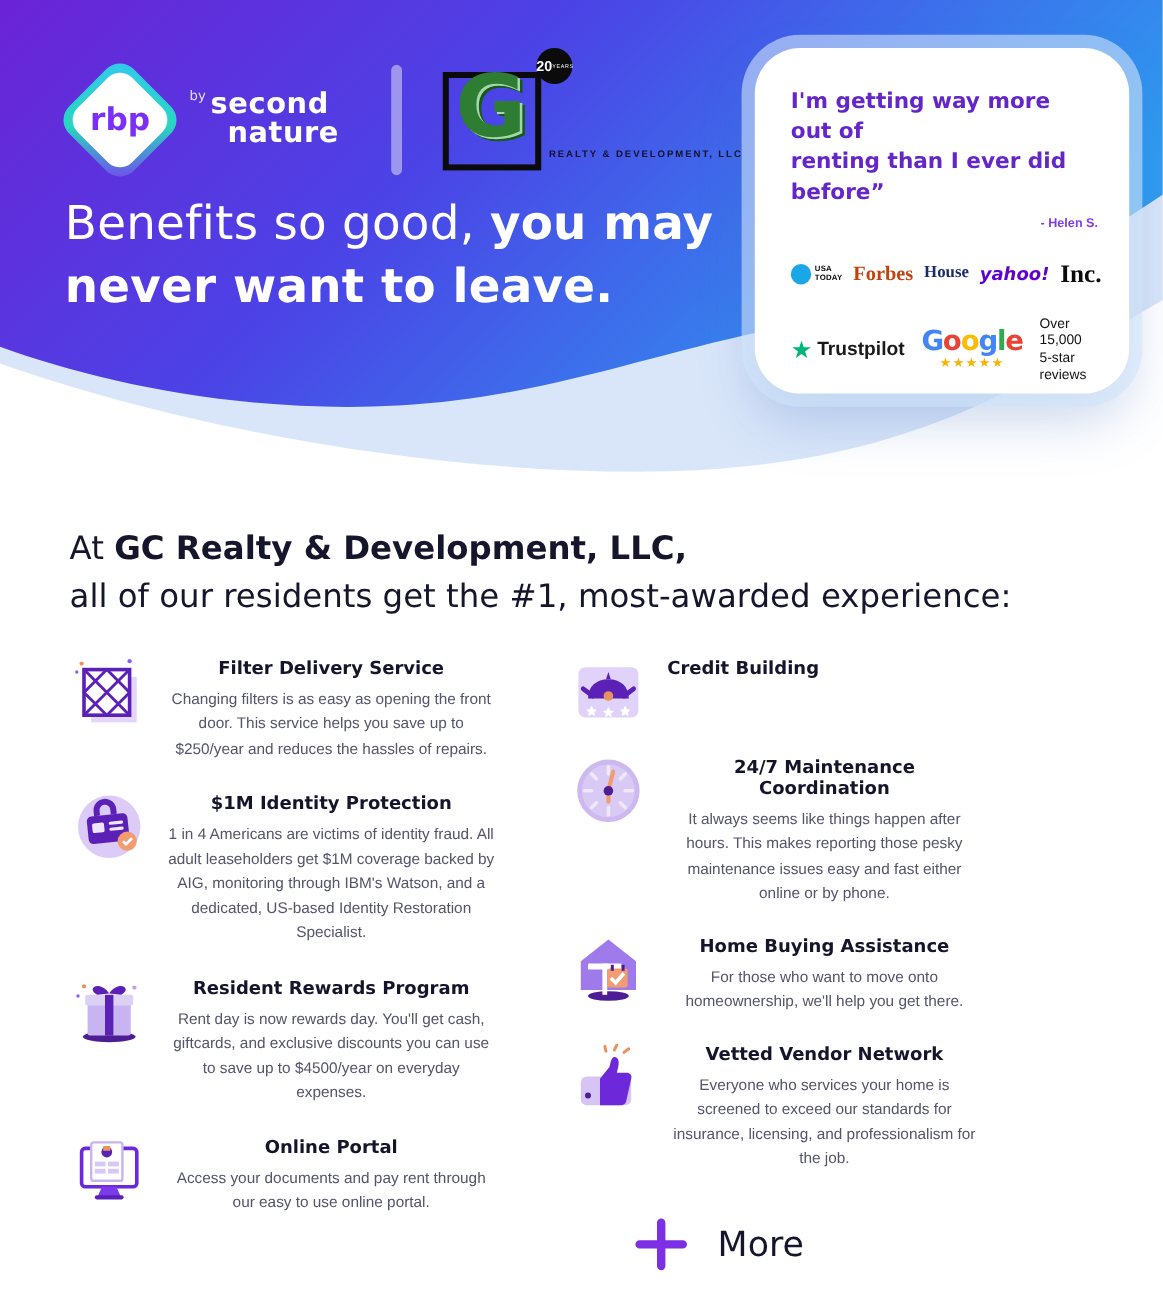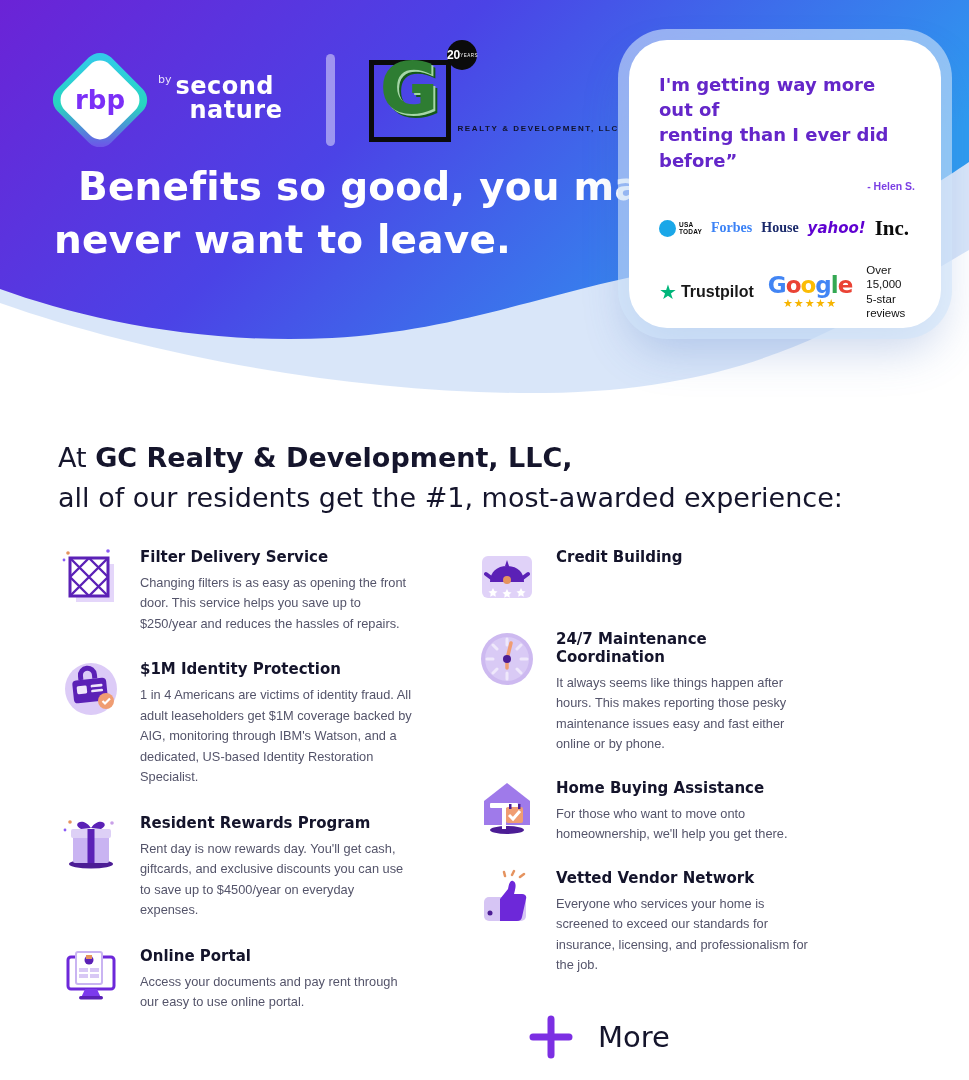--- a/index.html
+++ b/index.html
@@ -69,60 +69,60 @@
   .gc-sub {
     position:absolute; left:88px; top:76px; font-size:8px; font-weight:bold;
     letter-spacing:1.6px; color:#10122b;
   }
 
   .headline {
     position:absolute; left:54px; top:160px; color:#ffffff;
     font-family:"DejaVu Sans", sans-serif; font-size:39px; line-height:53px;
     letter-spacing:.2px;
   }
-  .headline .light { font-weight:bold;margin-left:24px; }
+  .headline .light { font-weight:normal; }
   .headline .bold { font-weight:bold; }
 
   
   .quote-card {
     position:absolute; right:28px; top:40px; width:312px; height:288px;
     background:#ffffff; border-radius:38px;
     box-shadow:0 0 0 11px rgba(208,229,250,.6), 0 22px 45px rgba(70,110,190,.28);
     padding:32px 26px 24px 30px;
   }
   .quote-text {
     color:#6426c9; font-weight:bold; font-size:18px; line-height:1.4;
     font-family:"DejaVu Sans", sans-serif;
   }
   .quote-attr { text-align:right; color:#7b3fe4; font-size:10.5px; margin-top:7px; font-weight:bold; }
 
   .media-row { display:flex; align-items:center; gap:9px; margin-top:24px; }
   .usatoday { display:flex; align-items:center; gap:3px; }
   .usatoday .dot { width:17px; height:17px; border-radius:50%; background:#1aa7e8; }
   .usatoday .txt { font-size:6.5px; font-weight:bold; line-height:1.15; color:#0b0b0b; letter-spacing:.2px; }
-  .forbes { font-family:"Liberation Serif", serif; font-weight:bold; font-size:14px; color:#3b82f6; }
+  .forbes { font-family:"Liberation Serif", serif; font-weight:bold; font-size:17px; color:#c2410c; }
   .house { font-family:"Liberation Serif", serif; font-weight:bold; font-size:14px; color:#1b2a6b; position:relative; }
   .yahoo { font-family:"DejaVu Sans", sans-serif; font-weight:bold; font-size:15px; color:#5f01d1; font-style:italic; }
   .inc { font-family:"Liberation Serif", serif; font-weight:bold; font-size:21px; color:#0b0b0b; }
 
   .trust-row { display:flex; align-items:center; gap:14px; margin-top:22px; }
   .trustpilot { display:flex; align-items:center; gap:4px; }
   .trustpilot .star { color:#00b67a; font-size:20px; line-height:1; }
   .trustpilot .tp-word { font-size:16px; font-weight:bold; color:#191919; }
   .google-block { text-align:center; }
   .google-word { font-size:23px; font-weight:bold; font-family:"DejaVu Sans", sans-serif; letter-spacing:-1px; line-height:1; }
   .g-blue{color:#4285f4}.g-red{color:#ea4335}.g-yellow{color:#fbbc05}.g-green{color:#34a853}
   .google-stars { color:#f6b400; font-size:11px; letter-spacing:1px; line-height:1; margin-top:1px; }
   .reviews { font-size:11.5px; font-weight:normal; color:#111; line-height:1.25; }
 
   
   .intro { position:absolute; left:58px; top:438px; font-size:27px; line-height:40px; color:#15152c; font-family:"DejaVu Sans", sans-serif;}
   .intro b { font-weight:bold; }
 
-  .benefits { position:absolute; top:548px; left:62px; width:850px; display:flex; }
+  .benefits { position:absolute; top:548px; left:62px; width:850px; display:flex;text-align:center; }
   .col { display:flex; flex-direction:column; }
   .col-left  { width:350px; gap:26px; }
   .col-right { width:340px; margin-left:66px; gap:24px; }
 
   .benefit { display:flex; gap:20px; }
   .b-icon { width:58px; height:58px; flex:0 0 58px; }
   .b-title { font-size:15px; font-weight:bold; color:#14142b; margin-bottom:7px; font-family:"DejaVu Sans", sans-serif;}
   .b-desc { font-size:12.8px; color:#54546a; line-height:1.6; font-family:"Liberation Sans", sans-serif;}
 
   .more-row { position:absolute; left:528px; top:1014px; display:flex; align-items:center; gap:24px; }

